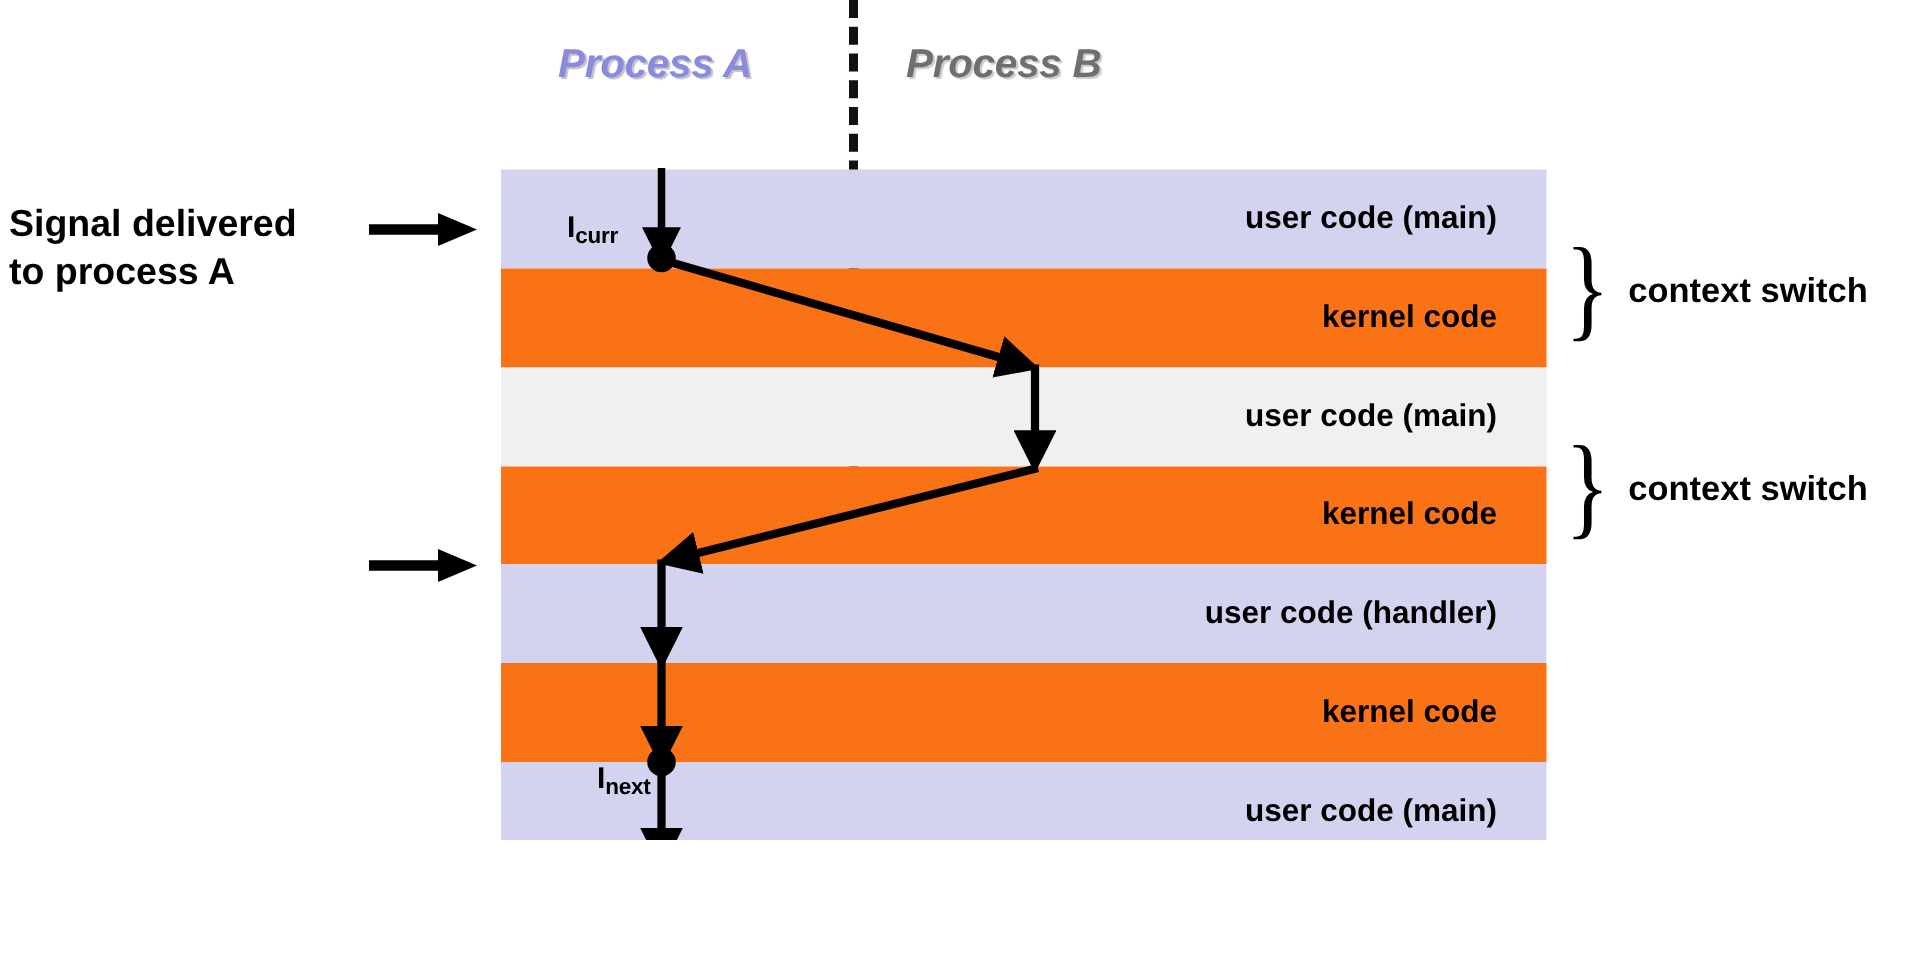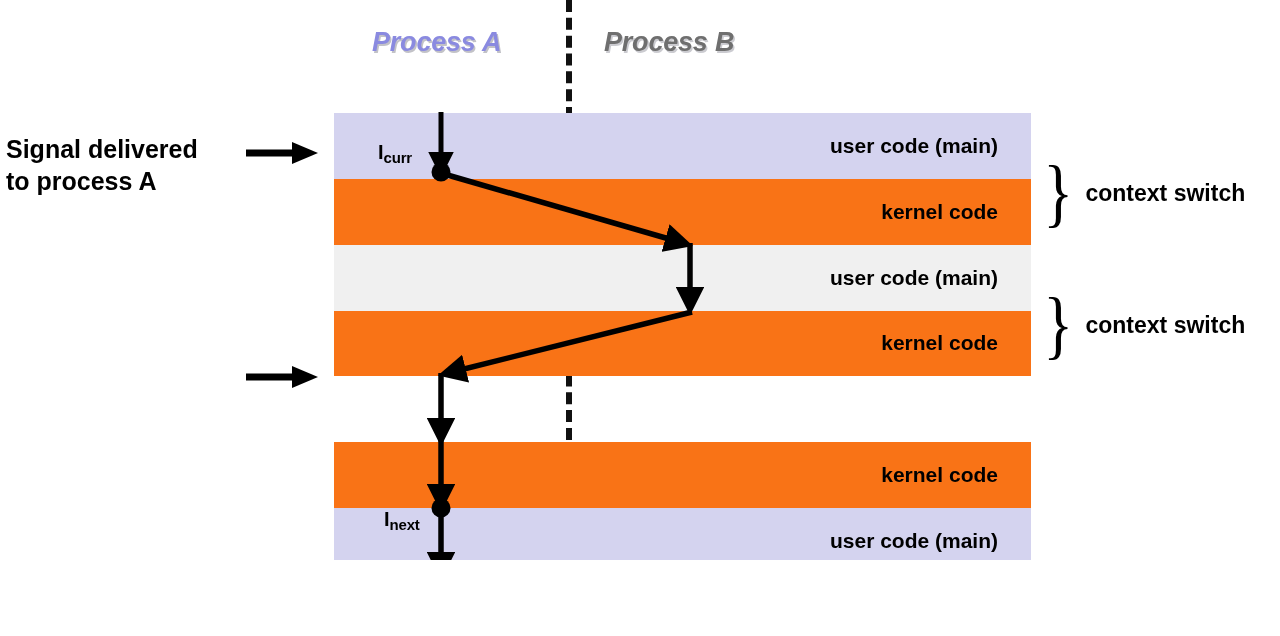--- a/index.html
+++ b/index.html
@@ -145,21 +145,21 @@
     white-space: nowrap;
   }
   .instr-label .sub {
     font-size: 15px;
     vertical-align: baseline;
     position: relative;
     top: 4px;
     letter-spacing: -0.2px;
   }
   #instr-curr { left: 378px; top: 141px; }
-  #instr-next { left: 384px; top: 508px; }
+  #instr-next { left: 398px; top: 508px; }
 </style>
 </head>
 <body>
 
 <div id="canvas">
 
   <div class="proc-header" id="process-a-header">Process A</div>
   <div class="proc-header" id="process-b-header">Process B</div>
 
   <div id="process-divider"></div>
@@ -169,20 +169,23 @@
       <span class="band-label">user code (main)</span>
     </div>
     <div class="band kernel" style="top:65.86px">
       <span class="band-label">kernel code</span>
     </div>
     <div class="band other" style="top:131.71px">
       <span class="band-label">user code (main)</span>
     </div>
     <div class="band kernel" style="top:197.57px">
       <span class="band-label">kernel code</span>
+    </div>
+    <div class="band user" style="top:263.43px">
+      <span class="band-label">user code (handler)</span>
     </div>
     <div class="band kernel" style="top:329.29px">
       <span class="band-label">kernel code</span>
     </div>
     <div class="band user" style="top:395.14px">
       <span class="band-label">user code (main)</span>
     </div>
   </div>
 
   <div class="side-note" id="note-delivered">Signal delivered

